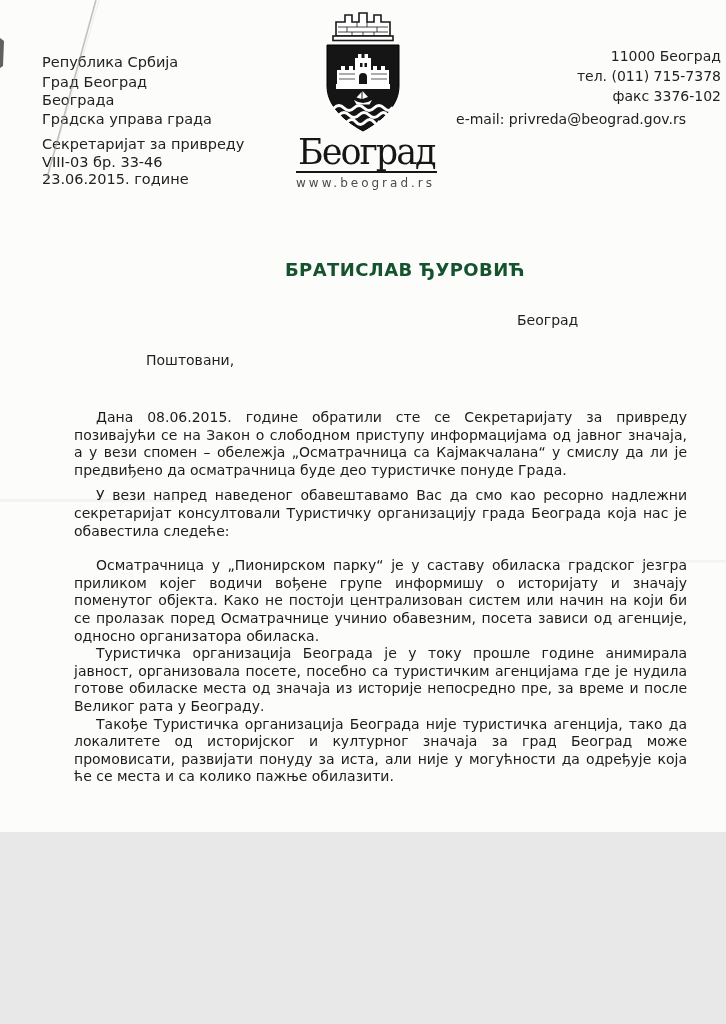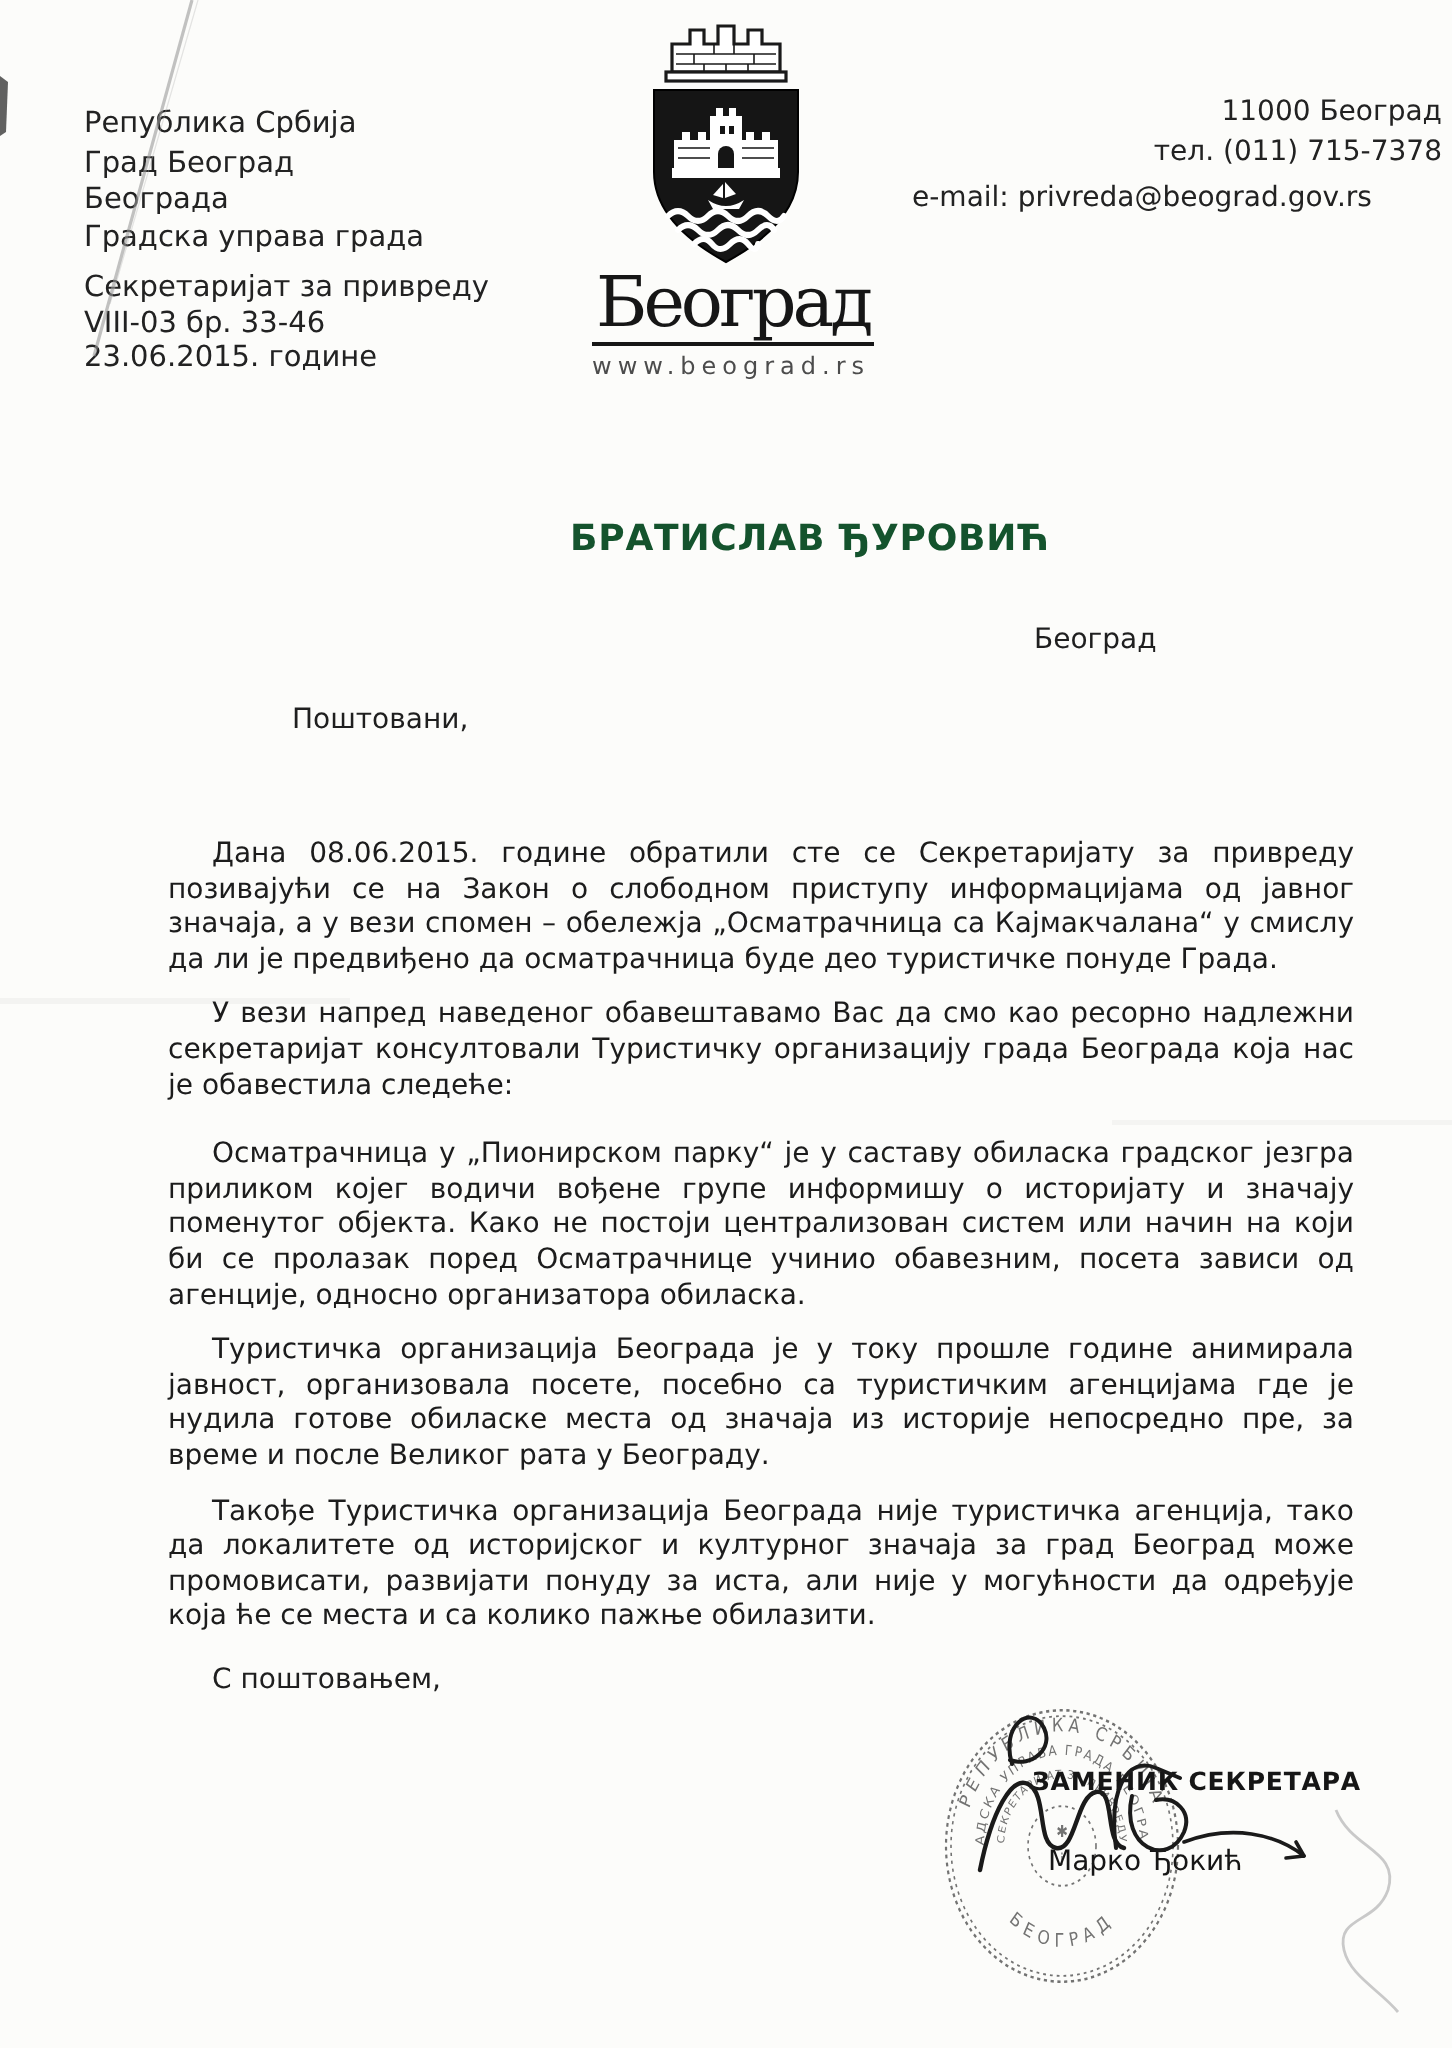--- a/index.html
+++ b/index.html
@@ -1,19 +1,19 @@
 <!DOCTYPE html>
 <html><head>
 <meta charset="utf-8">
 <style>
   * { margin:0; padding:0; box-sizing:border-box; }
   html,body { width:726px; background:#e8e8e8; }
   body { font-family:"DejaVu Sans", sans-serif; }
   .page {
-    position:relative; width:726px; height:1024px;
+    position:relative; width:726px; height:832px;
     background:#fcfcfa; overflow:hidden; color:#1f1f1f;
   }
   
   .sender { position:absolute; left:42px; top:52px; width:240px; font-size:14.5px; color:#222; }
   .sender .ln  { line-height:20px; }
   .sender .ln.tight { line-height:17px; }
   .sender .gap { margin-top:5px; }
 
   .contact { position:absolute; right:5px; top:46px; width:300px; text-align:right; font-size:14px; color:#222; }
   .contact .ln { line-height:20px; }
@@ -30,21 +30,21 @@
 
   
   .recipient-name { position:absolute; left:285px; top:259px; font-size:18px; font-weight:bold; letter-spacing:.4px; color:#14532d; }
   .recipient-city   { position:absolute; left:517px; top:312px; font-size:14px; }
   .recipient-street { position:absolute; left:479px; top:331px; font-size:14px; }
 
   .salutation { position:absolute; left:146px; top:352px; font-size:14px; }
 
   
   .body-text { position:absolute; left:74px; top:409px; width:613px; font-size:14px; line-height:17.6px; text-align:justify; color:#1c1c1c; }
-  .body-text p { margin:10px; text-indent:22px; }
+  .body-text p { margin:0; text-indent:22px; }
   .body-text p.sp1 { margin-bottom:8px; }
   .body-text p.sp2 { margin-bottom:17px; }
 
   .closing { position:absolute; left:106px; top:832px; font-size:14px; }
 
   
   .stamp-svg { position:absolute; left:451px; top:842px; z-index:2; }
   .sig-title { position:absolute; left:516px; top:883px; font-size:12.5px; font-weight:600; letter-spacing:.4px; color:#161616; z-index:4; }
   .sig-name  { position:absolute; left:524px; top:923px; font-size:14px; color:#161616; z-index:4; }
 
@@ -61,20 +61,21 @@
     <div class="ln tight">Београда</div>
     <div class="ln">Градска управа града</div>
     <div class="ln gap">Секретаријат за привреду</div>
     <div class="ln tight">VIII-03 бр. 33-46</div>
     <div class="ln tight">23.06.2015. године</div>
   </div>
 
   <div class="contact">
     <div class="ln">11000 Београд</div>
     <div class="ln">тел. (011) 715-7378</div>
+    <div class="ln">факс 3376-102</div>
     <div class="ln gap">e-mail: privreda@beograd.gov.rs</div>
   </div>
 
   <div class="logo">
     <svg width="84" height="124" viewBox="0 0 84 124">
 
       <g transform="translate(13,2)" stroke="#1a1a1a" stroke-width="1.6" fill="#ffffff">
         <path d="M2 26 L2 12 h9 v-7 h7 v7 h7 v-9 h8 v9 h7 v-7 h7 v7 h9 v14 z"></path>
         <rect x="-1" y="26" width="60" height="4.5"></rect>
         <g stroke-width="0.8" fill="none">

